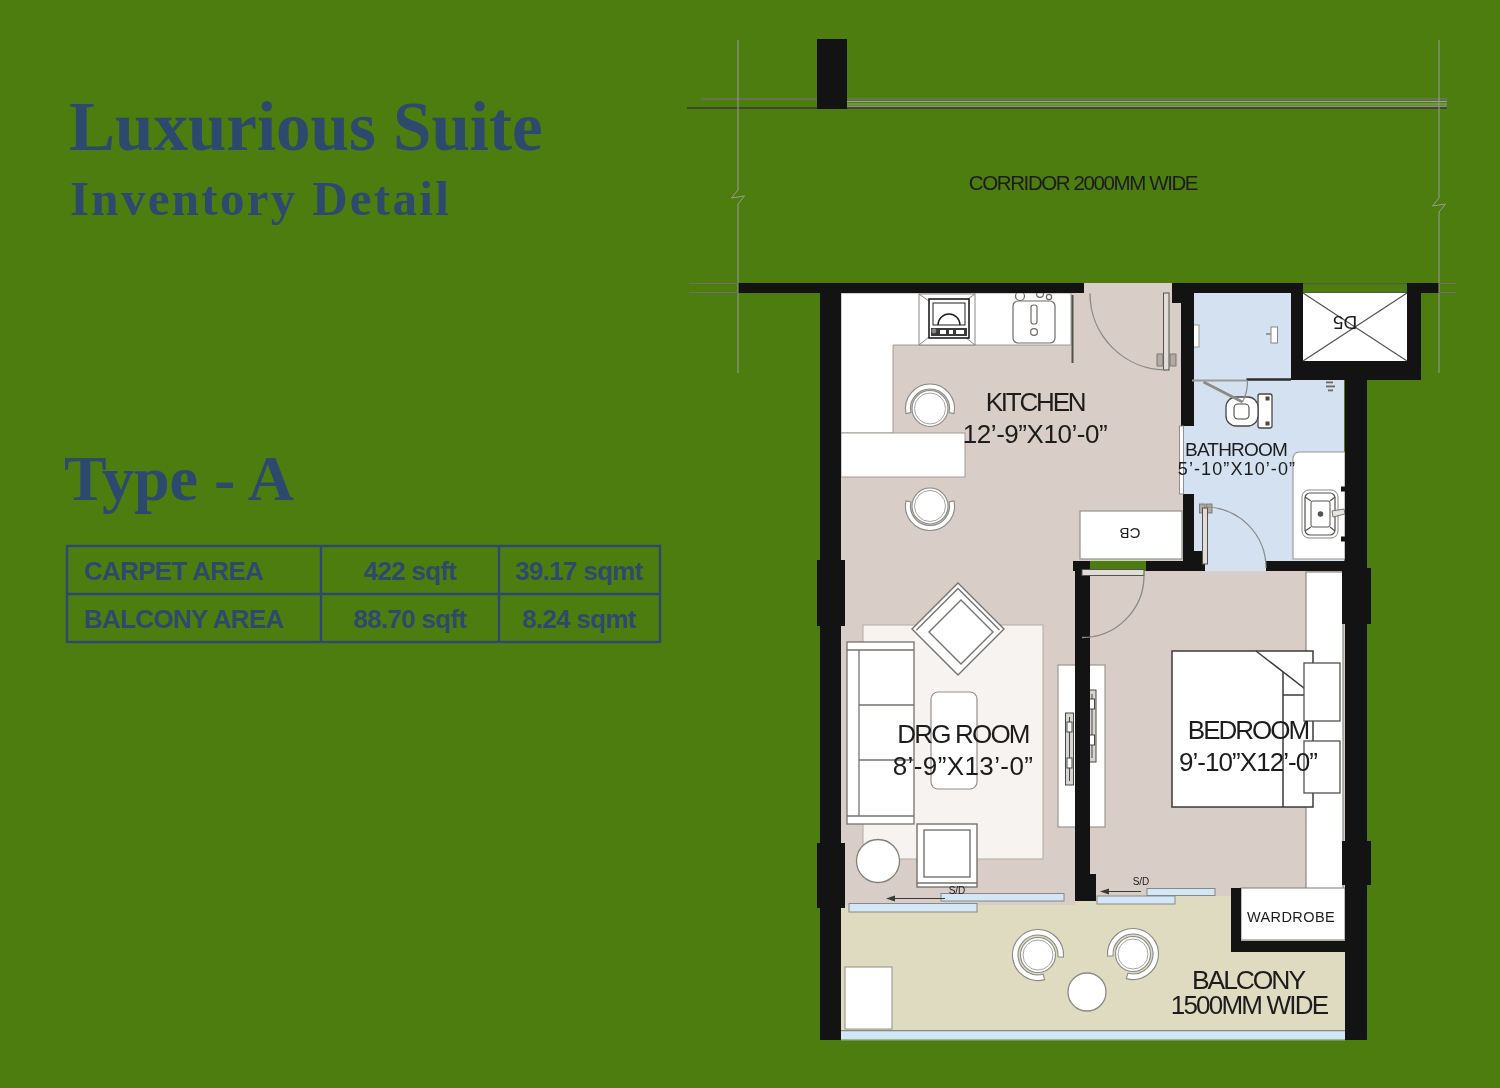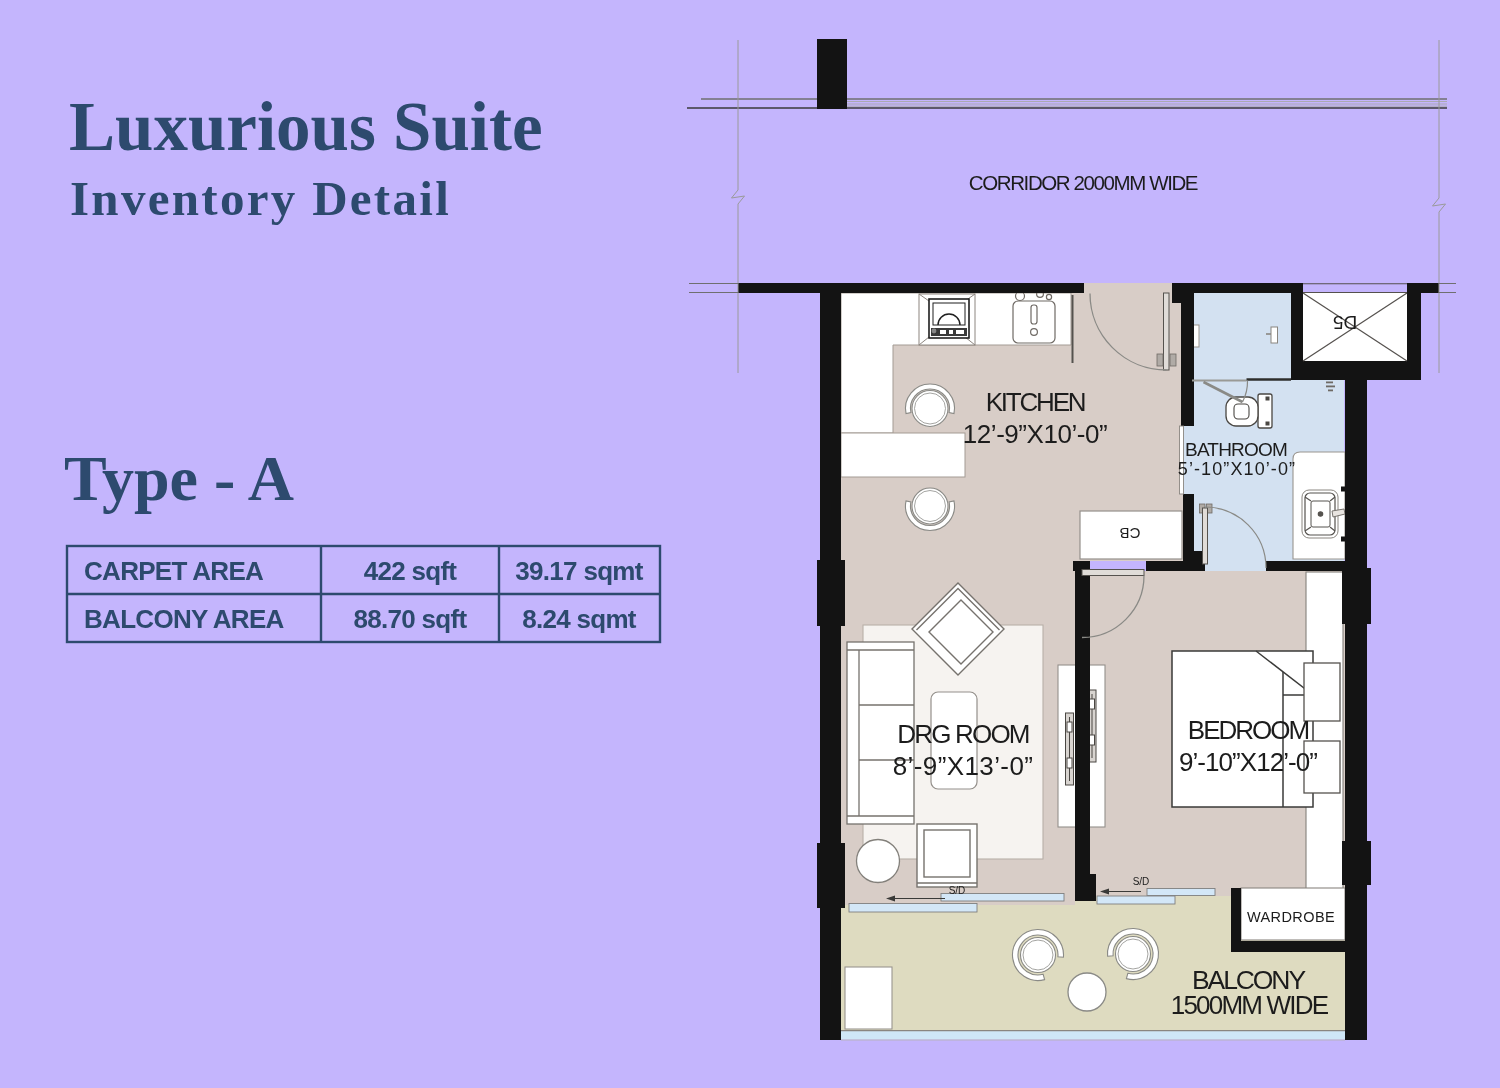--- a/index.html
+++ b/index.html
@@ -1,16 +1,16 @@
 <!DOCTYPE html>
 <html><head>
 <meta charset="utf-8">
 <style>
   html,body{margin:0;padding:0;background:#ffffff;}
-  #page{position:relative;width:1500px;height:1088px;background:#c4b5fd;overflow:hidden;}
+  #page{position:relative;width:1500px;height:1088px;background:#4d7c0f;overflow:hidden;}
   svg{position:absolute;top:0;left:0;}
   text{font-family:"Liberation Sans",sans-serif;}
   .serif{font-family:"Liberation Serif",serif;font-weight:bold;fill:#2d4a6e;}
   .lbl{fill:#1c1c1c;}
   .tbl{font-weight:bold;fill:#2d4a6e;}
 </style>
 </head>
 <body>
 <div id="page">
 <svg width="1500" height="1088" viewBox="0 0 1500 1088">

